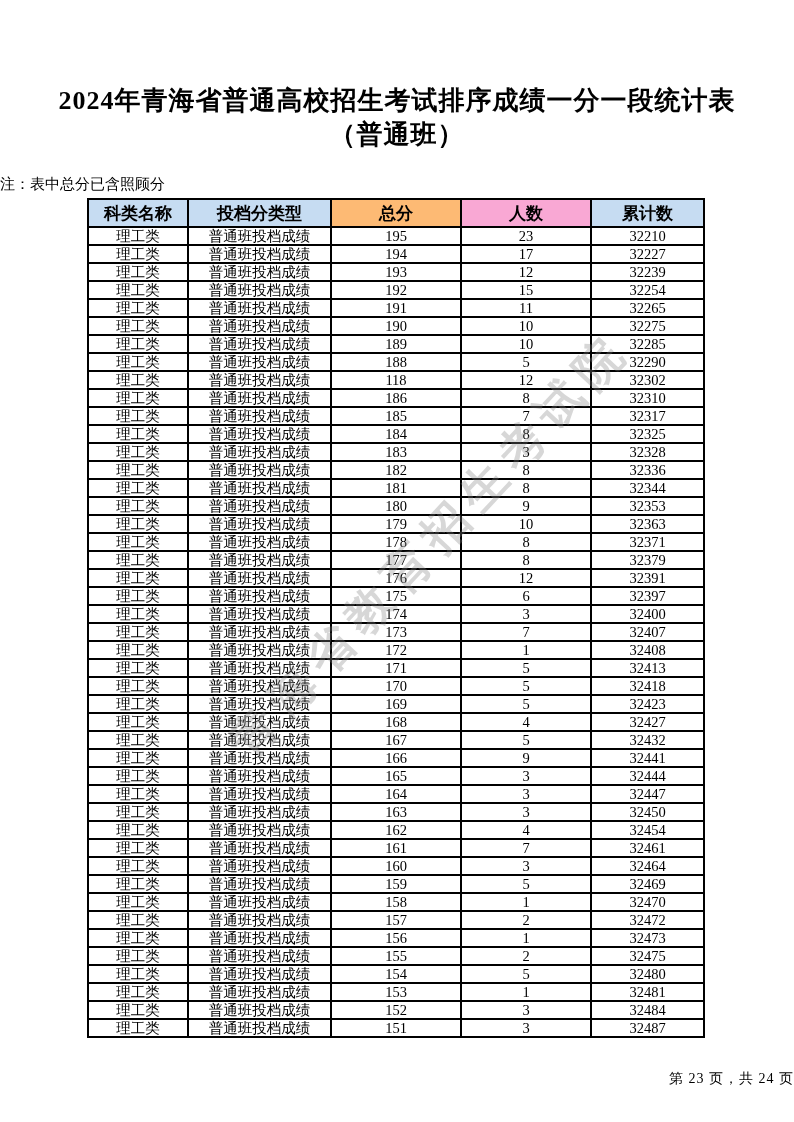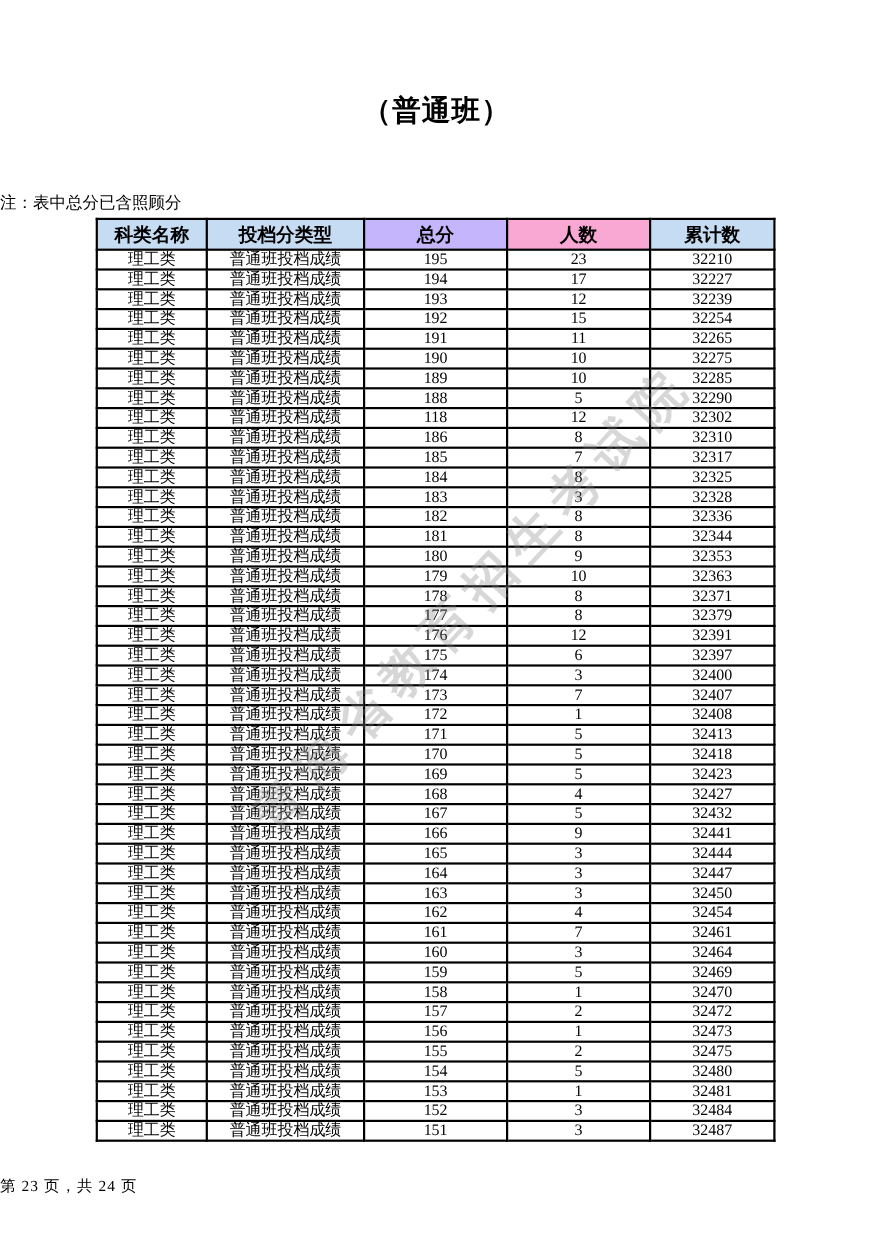--- a/index.html
+++ b/index.html
@@ -61,51 +61,52 @@
     font-weight:bold;
   }
   table.score-table td {
     height:16px;
     font-size:14.5px;
     line-height:16px;
   }
   .footer {
     position:absolute;
     top:1070px; left:0; width:100%;
-    text-align:left;
+    text-align:right;
     font-size:14px;
     letter-spacing:1px;
   }
 </style>
 </head>
 <body>
 
 <div class="page">
 
   <div class="title">
+    <div>2024年青海省普通高校招生考试排序成绩一分一段统计表</div>
     <div>（普通班）</div>
   </div>
 
   <div class="note">注：表中总分已含照顾分</div>
 
   <div class="watermark">青海省教育招生考试院</div>
 
   <table class="score-table">
     <colgroup>
       <col style="width:100px">
       <col style="width:143px">
       <col style="width:130px">
       <col style="width:130px">
       <col style="width:113px">
     </colgroup>
     <thead>
       <tr>
           <th style="background: rgb(198, 220, 242);">科类名称</th>
           <th style="background: rgb(198, 220, 242);">投档分类型</th>
-          <th style="background: #c4b5fd;">总分</th>
+          <th style="background: #fdba74;">总分</th>
           <th style="background: #f9a8d4;">人数</th>
           <th style="background: rgb(198, 220, 242);">累计数</th>
         </tr>
     </thead>
     <tbody>
         <tr>
           <td>理工类</td>
           <td>普通班投档成绩</td>
           <td>195</td>
           <td>23</td>

